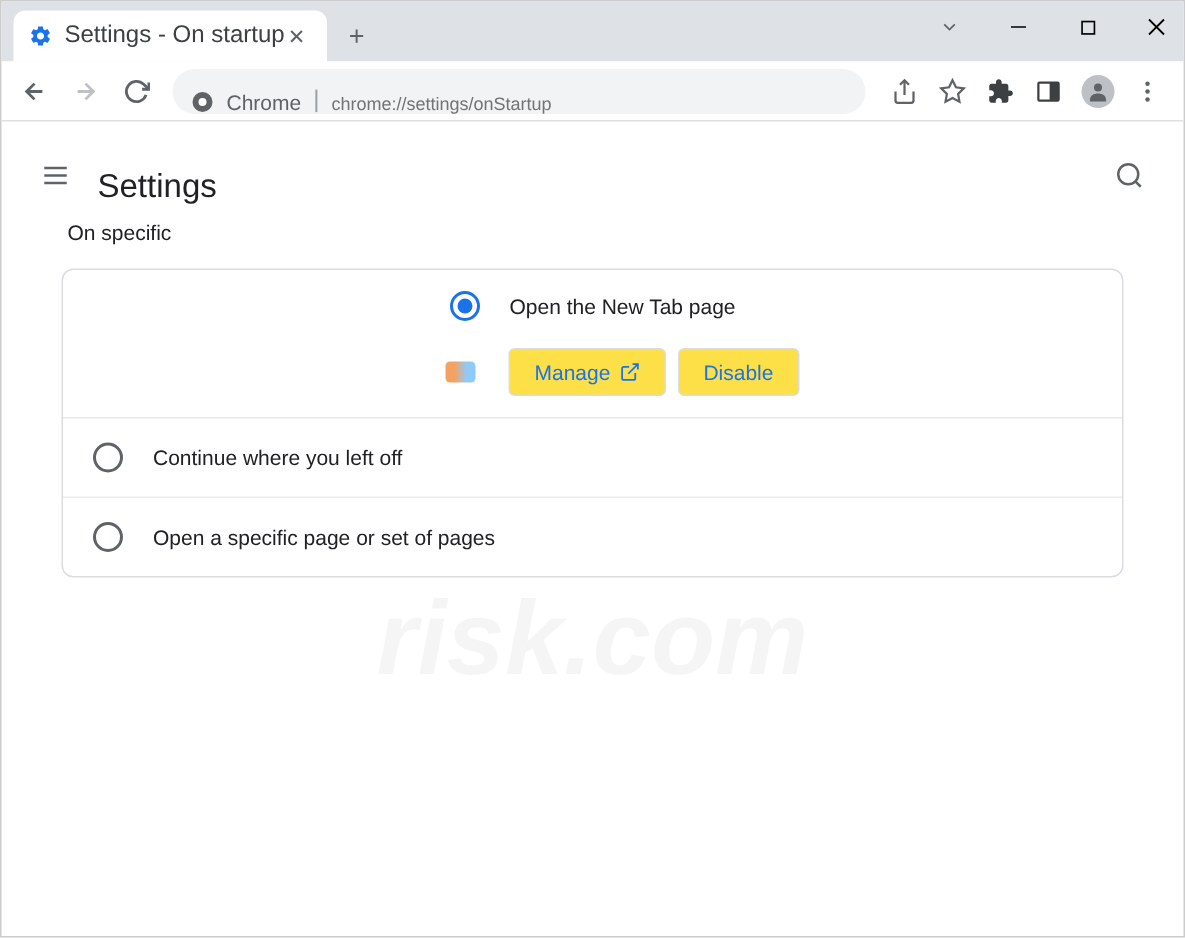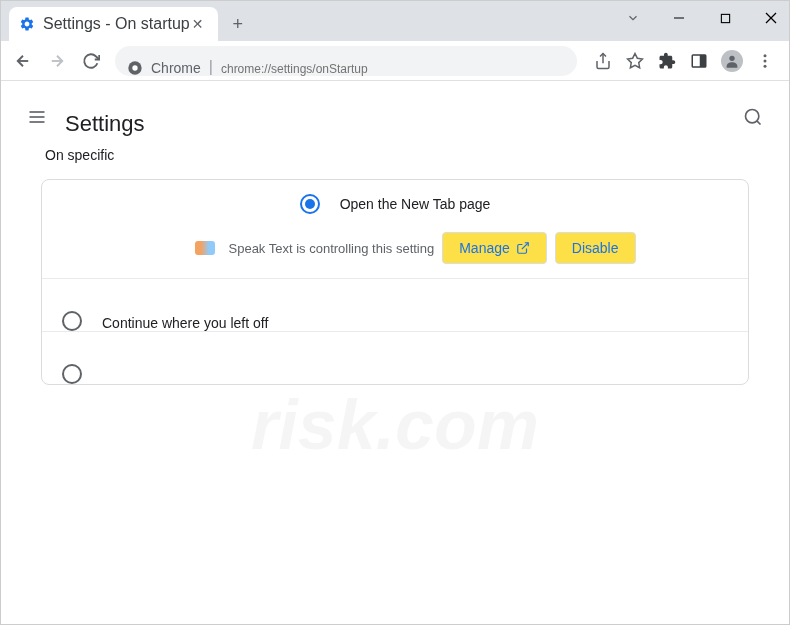--- a/index.html
+++ b/index.html
@@ -31,21 +31,21 @@
     
     .settings-header { height: 56px; display: flex; align-items: flex-end; padding: 0 16px; }
     .menu-icon { width: 40px; height: 40px; display: flex; align-items: center; justify-content: center; cursor: pointer; }
     .settings-title { font-size: 22px; color: #202124; margin-left: 8px; }
     .search-icon { margin-left: auto; width: 40px; height: 40px; display: flex; align-items: center; justify-content: center; cursor: pointer; }
     
     
     .content { padding: 0 40px; }
     .section-title { font-size: 14px; color: #202124; margin: 10px 0 16px 4px; }
     .card { border: 1px solid #dadce0; border-radius: 8px; background: #fff; }
-    .radio-row { display: flex; align-items: flex-end; min-height: 52px; padding: 0 20px; cursor: pointer; position: relative; }
+    .radio-row { display: flex; align-items: center; min-height: 52px; padding: 0 20px; cursor: pointer; position: relative; }
     .radio-row.extended { flex-direction: column; align-items: center; padding-top: 14px; padding-bottom: 14px; }
     .radio-top { display: flex; align-items: center; }
     .radio { width: 20px; height: 20px; border: 2px solid #5f6368; border-radius: 50%; margin-right: 20px; flex-shrink: 0; display: flex; align-items: center; justify-content: center; }
     .radio.checked { border-color: #1a73e8; }
     .radio.checked::after { content: ''; width: 10px; height: 10px; background: #1a73e8; border-radius: 50%; }
     .radio-label { font-size: 14px; color: #202124; }
     .control-row { display: flex; align-items: center; margin-top: 18px; margin-left: 40px; }
     .ext-icon { width: 20px; height: 14px; margin-right: 14px; background: linear-gradient(90deg, #f4a261 30%, #90caf9 70%); border-radius: 3px; flex-shrink: 0; }
     .control-text { font-size: 13px; color: #5f6368; flex: 1; }
     .ctrl-btn { border: 1px solid #dadce0; background: #fde047; color: #1a73e8; padding: 7px 16px; font-size: 14px; border-radius: 4px; cursor: pointer; margin-left: 8px; display: flex; align-items: center; gap: 6px; }
@@ -186,35 +186,35 @@
 <div class="content">
   <div class="section-title">On specific</div>
   <div class="card">
     <div class="radio-row extended">
       <div class="radio-top">
         <div class="radio checked"></div>
         <div class="radio-label">Open the New Tab page</div>
       </div>
       <div class="control-row">
         <div class="ext-icon"></div>
-        <div class="control-text">Speak Text is controlling this setting</div>
         <button class="ctrl-btn">
           <span>Manage</span>
           <svg width="14" height="14" viewBox="0 0 24 24" fill="none" stroke="#1a73e8" stroke-width="2">
               <path d="M18 13v6a2 2 0 0 1-2 2H5a2 2 0 0 1-2-2V8a2 2 0 0 1 2-2h6"></path>
               <polyline points="15 3 21 3 21 9"></polyline>
               <line x1="10" y1="14" x2="21" y2="3"></line>
             </svg>
         </button>
         <button class="ctrl-btn">Disable</button>
       </div>
     </div>
     <div class="divider"></div>
     <div class="radio-row">
       <div class="radio"></div>
       <div class="radio-label">Continue where you left off</div>
     </div>
     <div class="divider"></div>
     <div class="radio-row">
       <div class="radio"></div>
+      <div class="radio-label">Open a specific page or set of pages</div>
     </div>
   </div>
 </div>
 
 </body></html>

